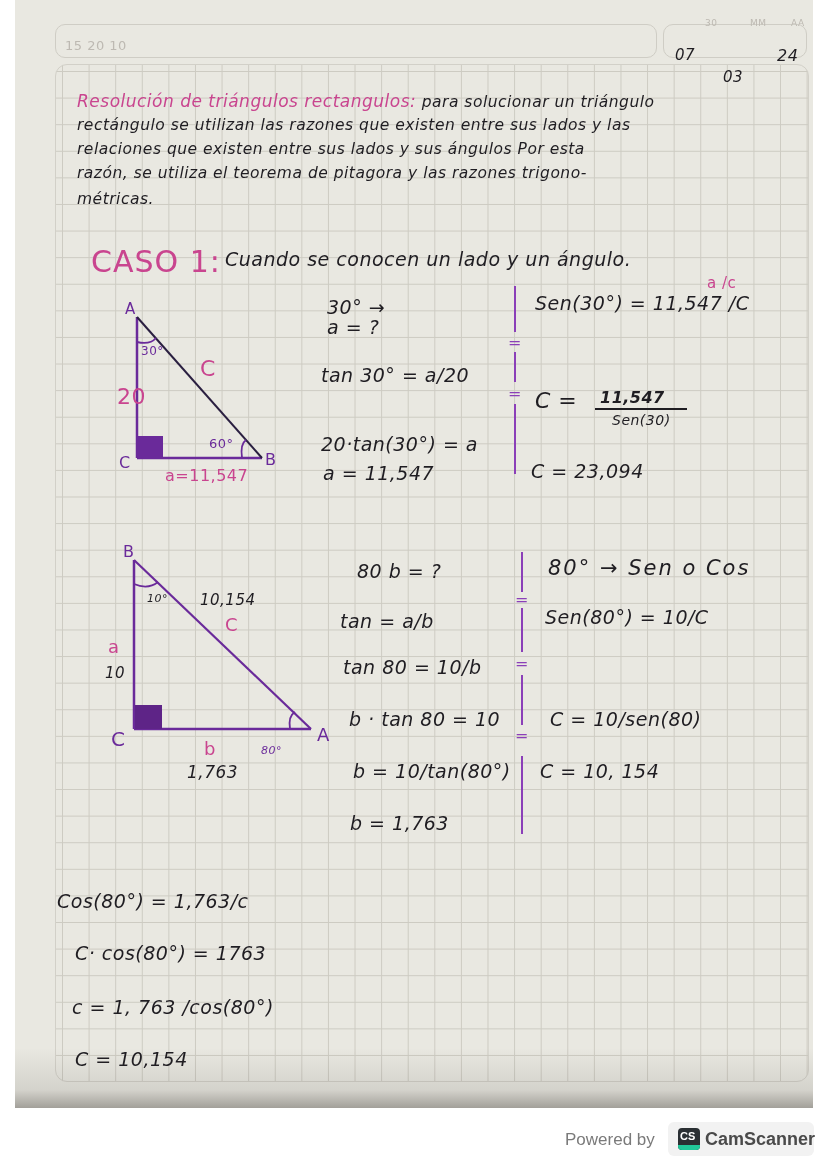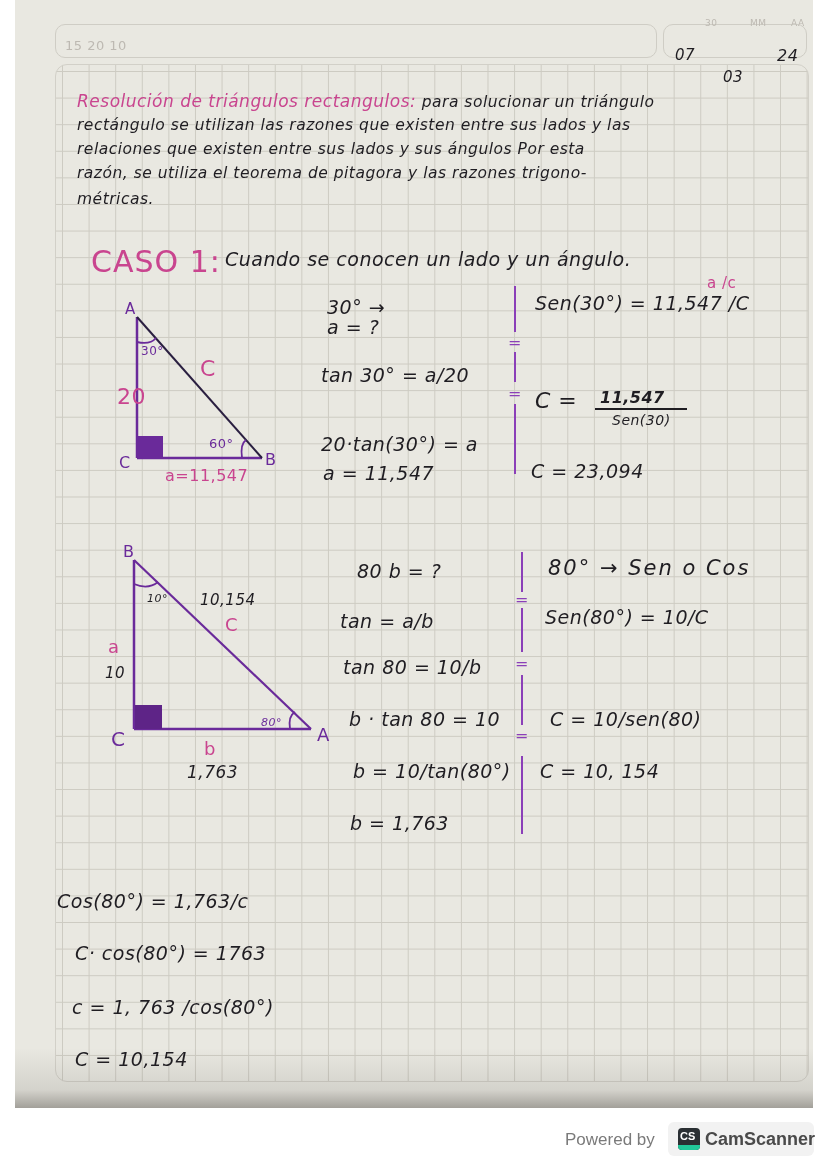--- a/index.html
+++ b/index.html
@@ -115,21 +115,21 @@
   <div class="frac-line" style="left:580px;top:408px;width:92px;"></div>
   <span class="hw" style="left:597px;top:412px;font-size:14px;">Sen(30)</span>
   <span class="hw eq" style="left:516px;top:460px;">C = 23,094</span>
 
   <span class="hw purple" style="left:108px;top:542px;font-size:16px;font-style:normal;">B</span>
   <span class="hw" style="left:132px;top:592px;font-size:11px;">10°</span>
   <span class="hw" style="left:185px;top:591px;font-size:15px;">10,154</span>
   <span class="hw pink" style="left:210px;top:614px;font-size:18px;font-style:normal;">C</span>
   <span class="hw pink" style="left:93px;top:636px;font-size:18px;font-style:normal;">a</span>
   <span class="hw" style="left:90px;top:664px;font-size:15px;">10</span>
-  <span class="hw purple" style="left:246px;top:716px;font-size:11px;">80°</span>
+  <span class="hw purple" style="left:246px;top:744px;font-size:11px;">80°</span>
   <span class="hw purple" style="left:96px;top:727px;font-size:20px;font-style:normal;">C</span>
   <span class="hw purple" style="left:302px;top:724px;font-size:18px;font-style:normal;">A</span>
   <span class="hw pink" style="left:189px;top:738px;font-size:18px;font-style:normal;">b</span>
   <span class="hw" style="left:172px;top:762px;font-size:17px;">1,763</span>
 
   <span class="hw eq" style="left:342px;top:560px;">80  b = ?</span>
   <span class="hw eq" style="left:325px;top:610px;">tan = a/b</span>
   <span class="hw eq" style="left:328px;top:656px;">tan 80 = 10/b</span>
   <span class="hw eq" style="left:334px;top:708px;">b · tan 80 = 10</span>
   <span class="hw eq" style="left:338px;top:760px;">b = 10/tan(80°)</span>

